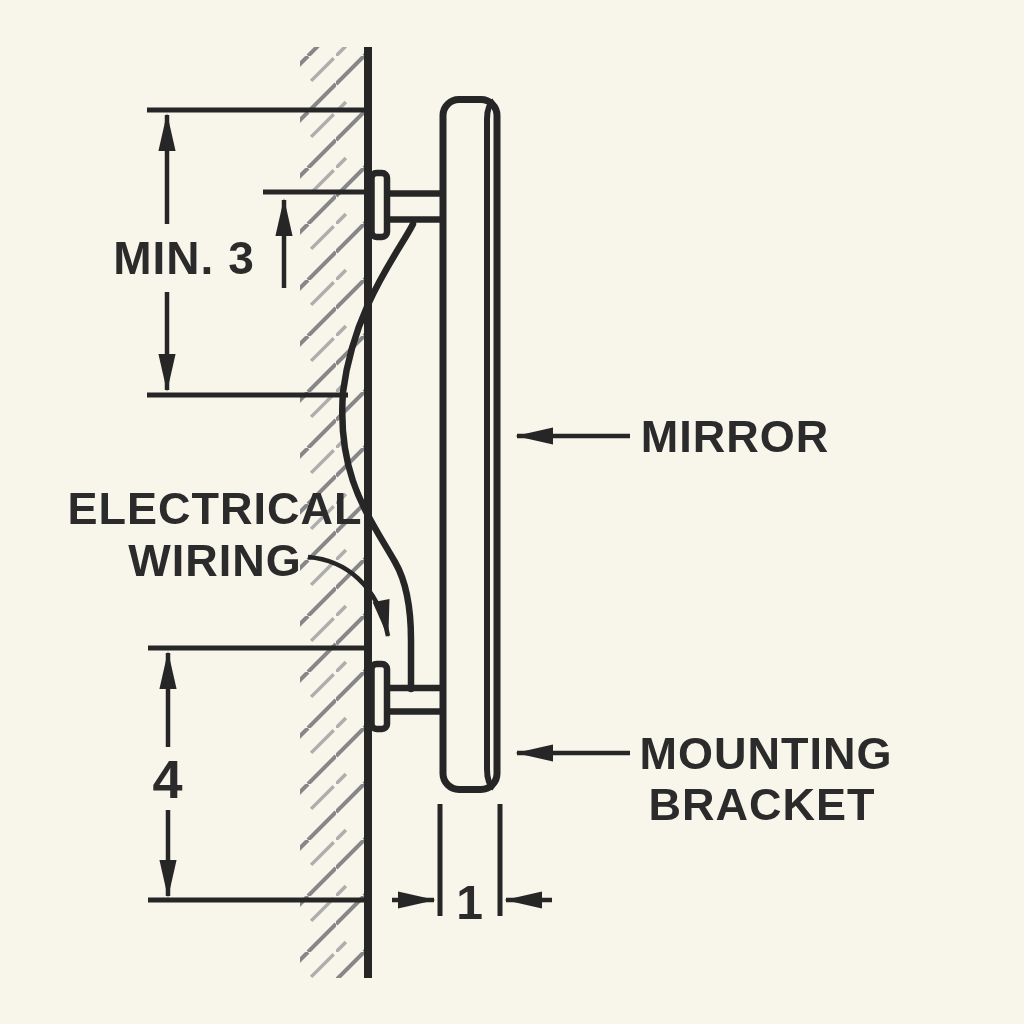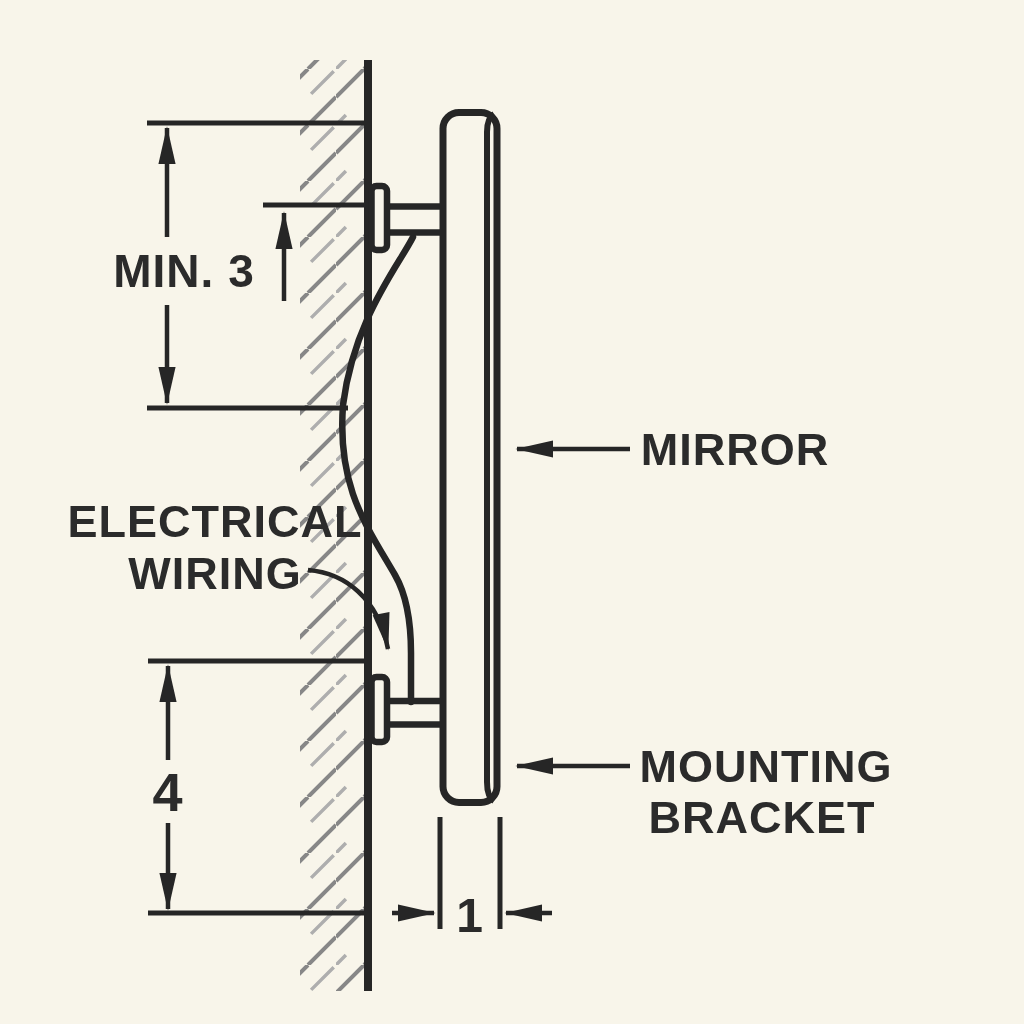--- a/index.html
+++ b/index.html
@@ -4,21 +4,21 @@
 <style>
   :root{
     --background:#f8f5ea;
     --line:#262626;
     --text:#2b2b2b;
     --hatch-dark:#878787;
     --hatch-light:#aeaeae;
   }
   html,body{margin:0;padding:0;}
   body{background:var(--background);width:1024px;height:1024px;overflow:hidden;}
-  .stage{width:1024px;height:789px;position:relative;margin-top:13px;}
+  .stage{width:1024px;height:789px;position:relative;}
   svg{display:block;}
   svg text{
     font-family:"Liberation Sans",sans-serif;
     font-weight:700;
     fill:var(--text);
     letter-spacing:1px;
   }
   .ln{stroke:var(--line);fill:none;stroke-linecap:butt;}
   .wall{stroke-width:8;}
   .ext{stroke-width:5;}

